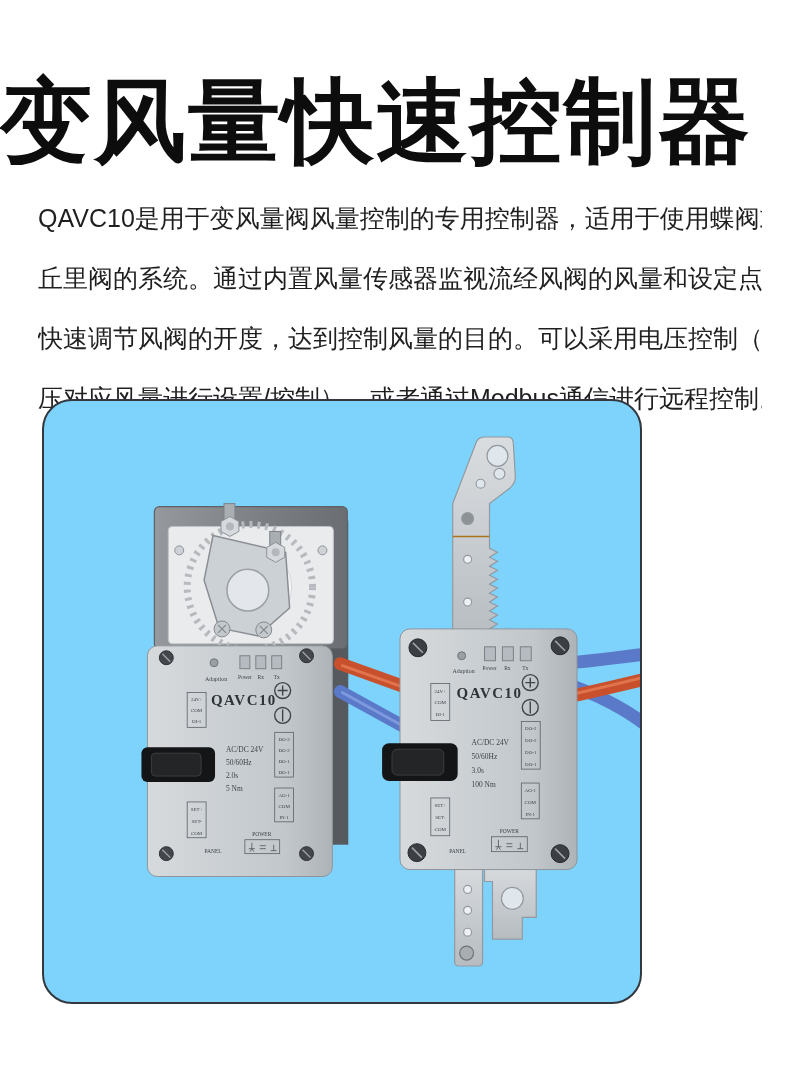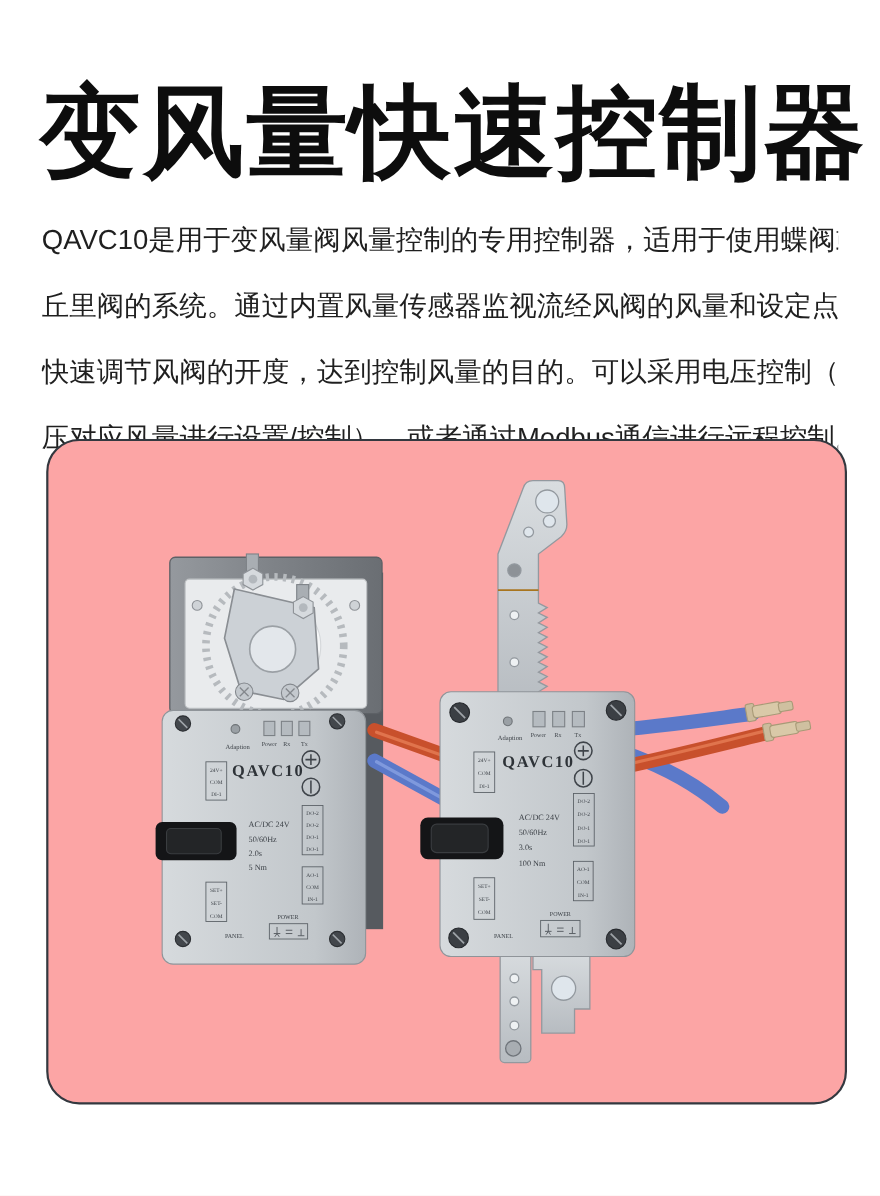--- a/index.html
+++ b/index.html
@@ -1,29 +1,29 @@
 <!DOCTYPE html>
 <html><head>
 <meta charset="utf-8">
 <style>
   html,body{margin:0;padding:0;background:#ffffff;}
   body{width:800px;height:1087px;position:relative;overflow:hidden;
        font-family:"Liberation Sans",sans-serif;}
   .page-title{
     position:absolute;top:64px;left:0;width:708px;height:114px;
     font-size:92px;line-height:114px;font-weight:900;color:#0d0d0d;
-    text-align:right;letter-spacing:2px;white-space:nowrap;padding-left:36px;
+    text-align:right;letter-spacing:2px;white-space:nowrap;
   }
   .desc{position:absolute;top:188px;left:38px;width:724px;color:#1f1f1f;}
   .desc .line{height:60px;line-height:60px;font-size:25px;white-space:nowrap;
     text-align:justify;text-align-last:justify;overflow:hidden;}
   .desc .line.last{text-align:left;text-align-last:left;}
   .photo-panel{
-    position:absolute;top:399px;left:42px;width:728px;height:605px;
-    background:#fca5a5;border:2px solid #33383f;border-radius:30px;
+    position:absolute;top:399px;left:42px;width:600px;height:605px;
+    background:#7dd3fc;border:2px solid #33383f;border-radius:30px;
     box-sizing:border-box;overflow:hidden;
   }
   .photo-panel svg{display:block;}
   text{font-family:"Liberation Serif",serif;fill:#3f444a;}
   .model-text{font-weight:bold;letter-spacing:1.5px;fill:#2e3338;}
   .tinybox{fill:none;stroke:#5a6066;stroke-width:0.8;}
 </style>
 </head>
 <body>
 

